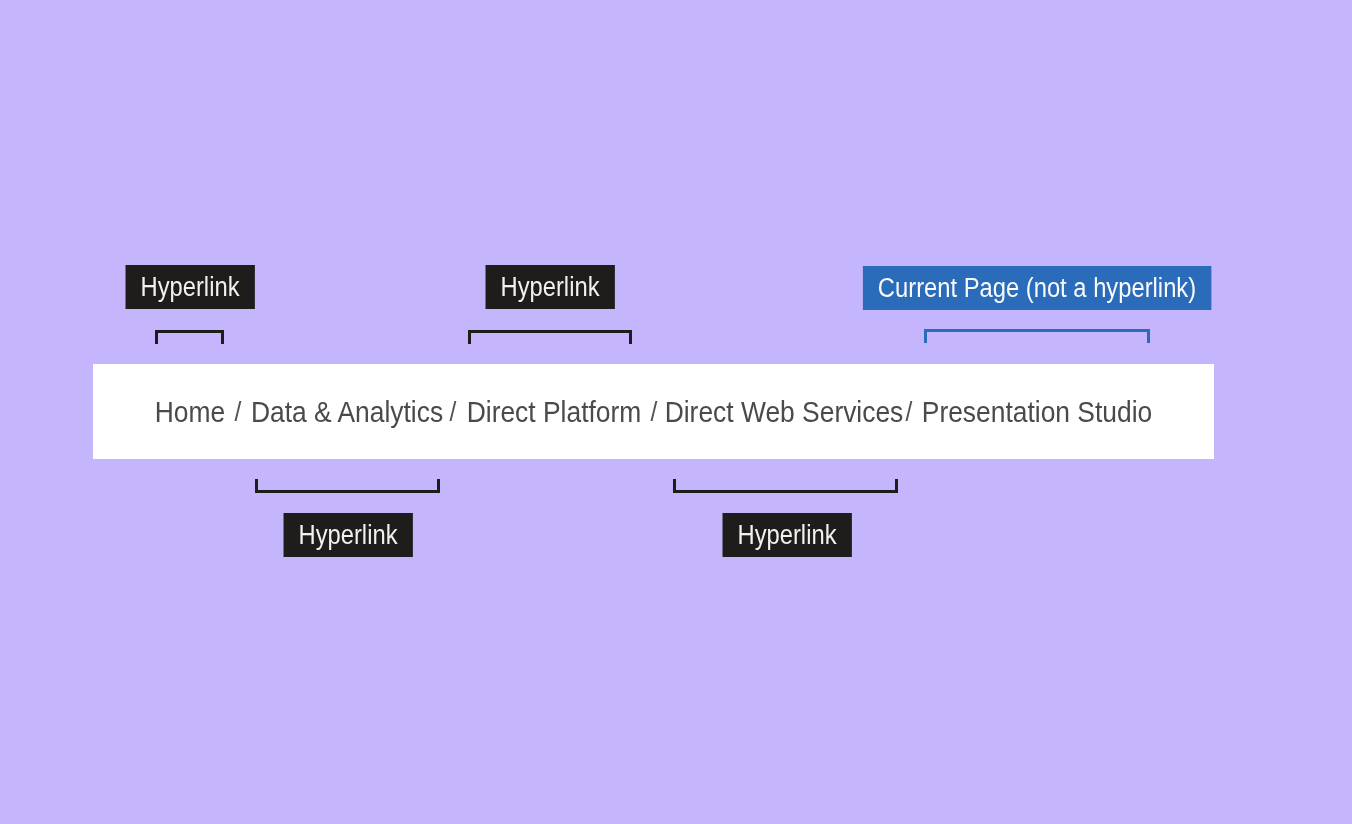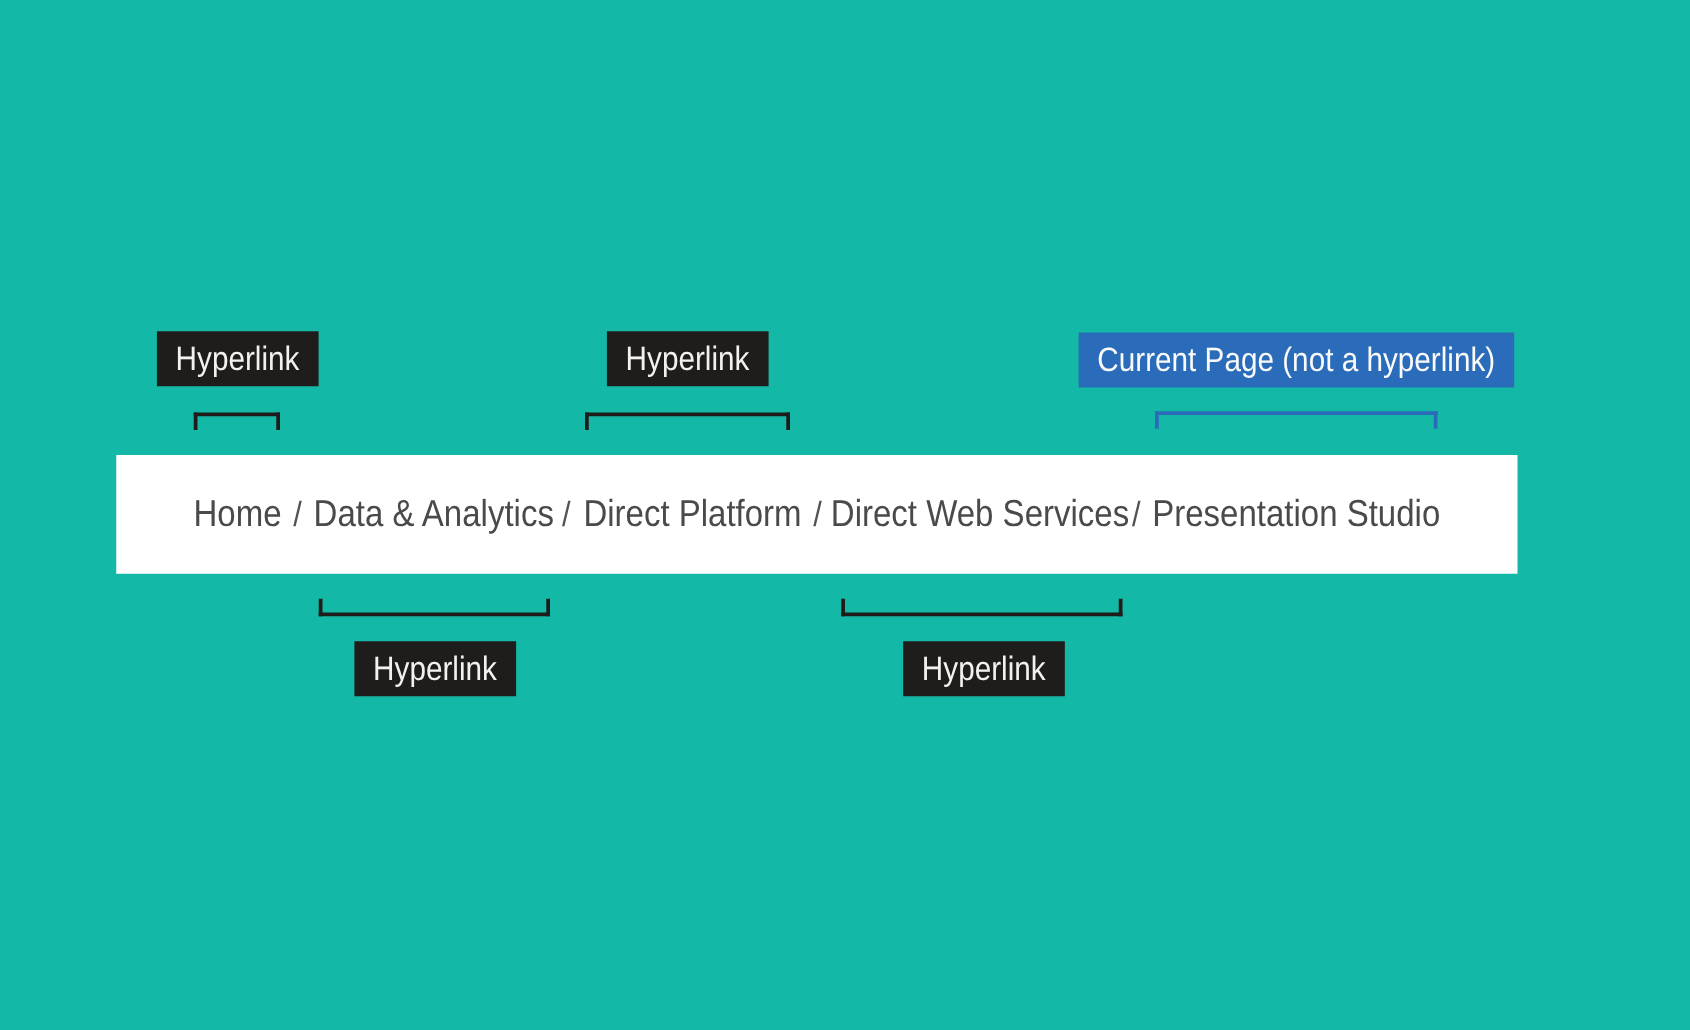--- a/index.html
+++ b/index.html
@@ -5,21 +5,21 @@
   html, body {
     margin: 0;
     padding: 0;
     background: #f4f4f2;
     font-family: "Liberation Sans", "DejaVu Sans", sans-serif;
   }
   .canvas {
     position: relative;
     width: 1352px;
     height: 824px;
-    background: #14b8a6;
+    background: #c4b5fd;
     overflow: hidden;
   }
   
   .crumb-bar {
     position: absolute;
     left: 93px;
     top: 364px;
     width: 1121px;
     height: 95px;
     background: #ffffff;

